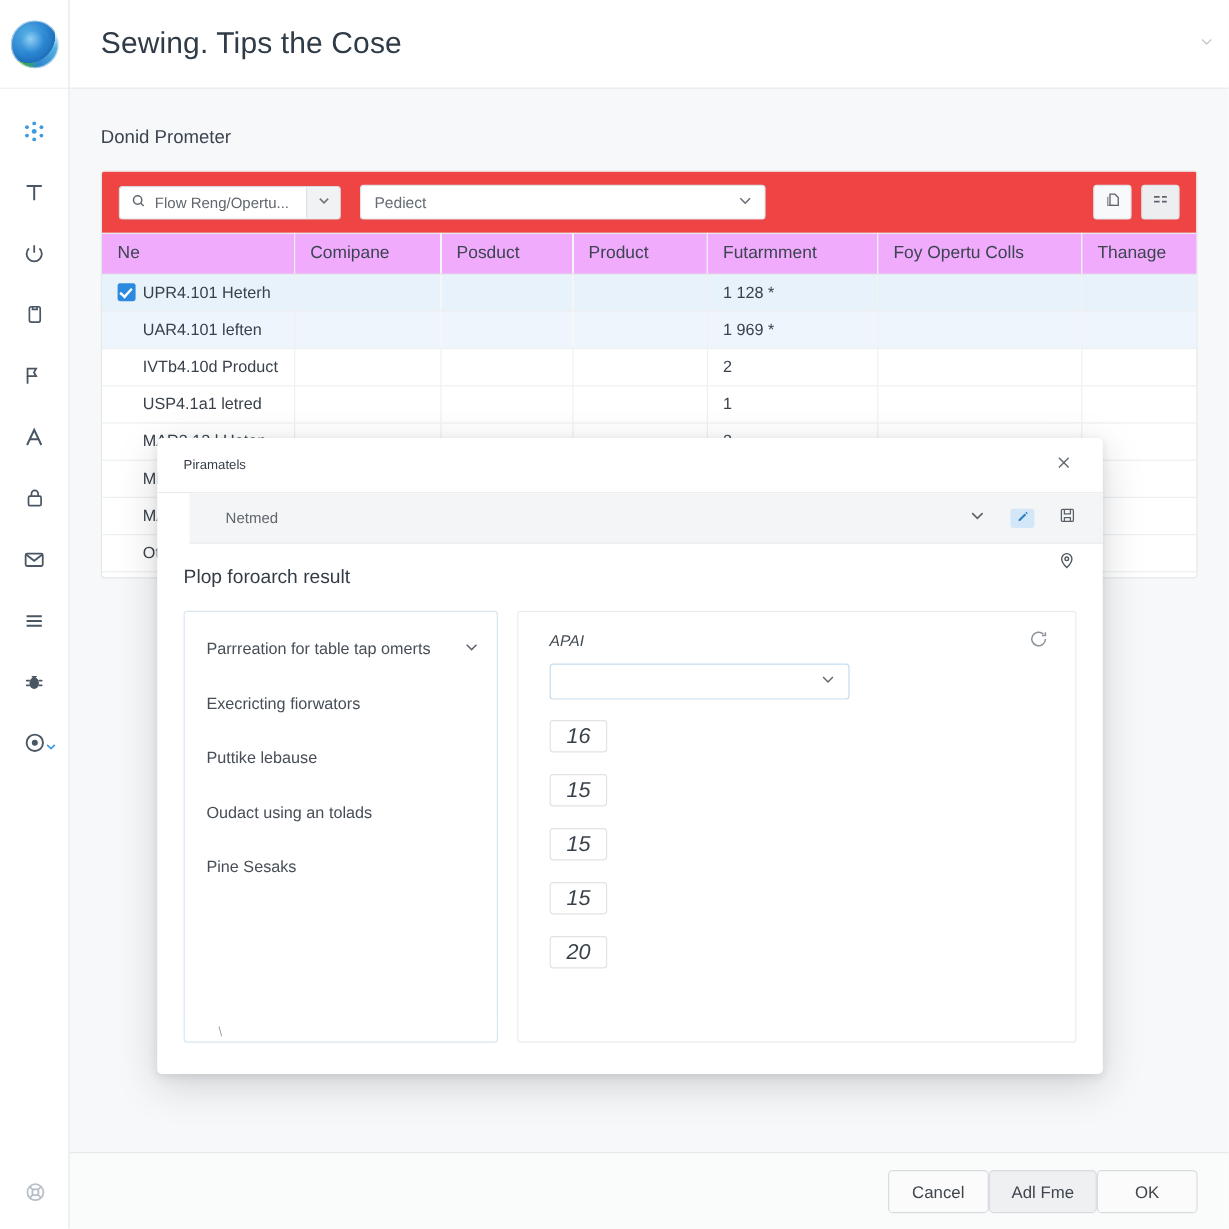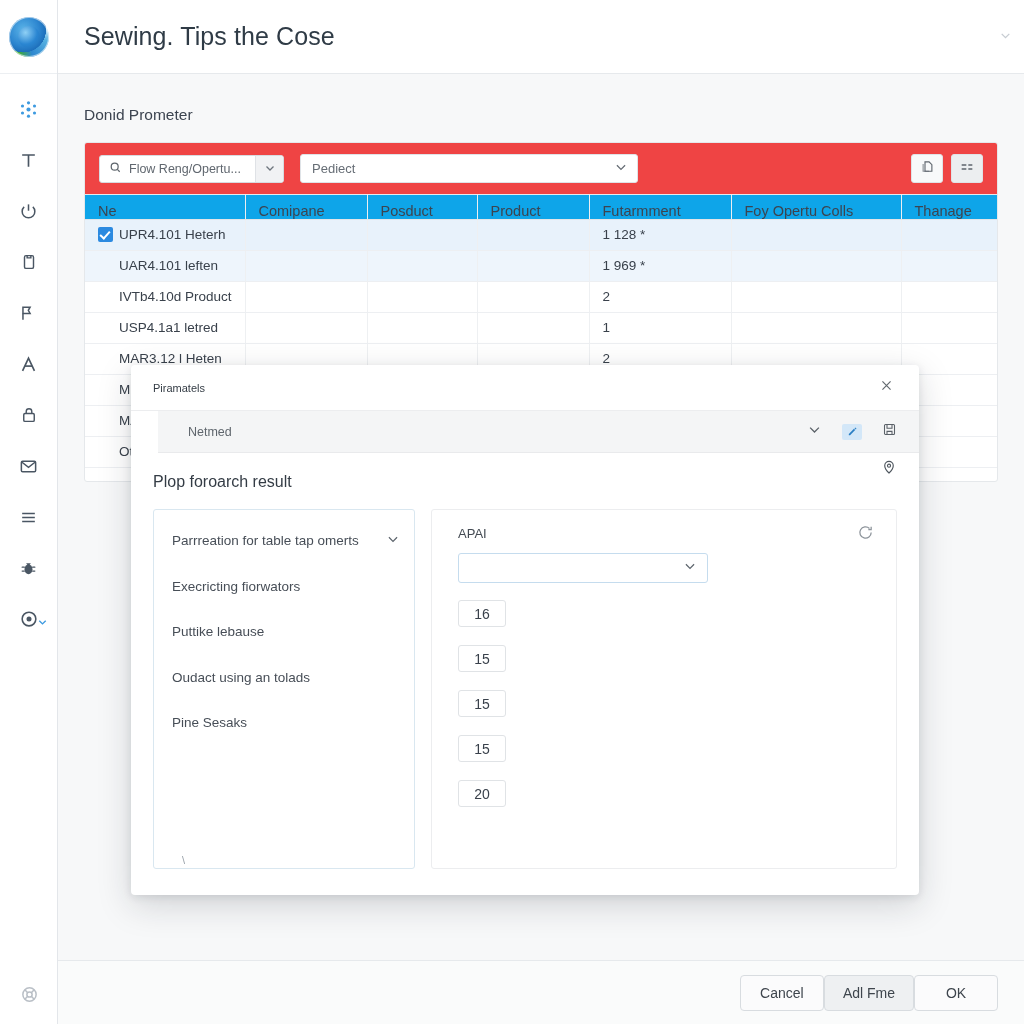--- a/index.html
+++ b/index.html
@@ -165,25 +165,25 @@
     display: flex; align-items: center; justify-content: center;
     color: #5d646c;
   }
   .icon-btn.alt { background: #eceef0; }
 
   
   #grid { width: 100%; border-collapse: collapse; table-layout: fixed; }
   #grid th {
     font-size: 14.5px; font-weight: 400; color: #3c4450;
     text-align: left;
-    padding: 8px 0 0 13px;
+    padding: 8px 0 9px 13px;
     border-top: 1px solid #e6e9ec;
     border-bottom: 1px solid #e2e5e9;
     border-right: 1px solid #eceef1;
-    background: #0ea5e9;
+    background: #f0abfc;
     white-space: nowrap; overflow: hidden;
   }
   #grid td {
     font-size: 13.5px; color: #39414b;
     padding: 7px 0 8px 13px;
     border-bottom: 1px solid #edeff2;
     border-right: 1px solid #eef0f2;
     height: 30px;
     white-space: nowrap; overflow: hidden;
   }
@@ -294,37 +294,38 @@
   #lp-scroll-cue {
     position: absolute; left: 28px; bottom: 2px;
     color: #9aa2aa; font-size: 11px;
   }
   #right-panel {
     flex: 1;
     border: 1px solid #ecedef;
     border-radius: 3px;
     padding: 16px 20px 18px 26px;
     position: relative;
+    font-style: italic;
   }
   #rp-label { font-size: 13px; color: #444b53; margin-bottom: 12px; }
   #rp-reset { position: absolute; right: 22px; top: 14px; color: #8d949b; }
   #rp-select {
     width: 250px; height: 30px;
     border: 1px solid #c5dcee; border-radius: 3px;
     background: #fff;
     display: flex; align-items: center; justify-content: flex-end;
     padding-right: 10px; color: #5d656d;
     margin-bottom: 17px;
   }
   .num-field {
     width: 48px; height: 27px;
     border: 1px solid #e0e3e6; border-radius: 3px;
     background: #fff;
     display: flex; align-items: center; justify-content: center;
-    font-size: 14px; color: #39414b;
+    font-size: 18px; color: #39414b;
     margin-bottom: 18px;
   }
 </style>
 </head>
 <body>
 
 <div id="app">
 
   <div id="rail">
     <div id="rail-logo">

